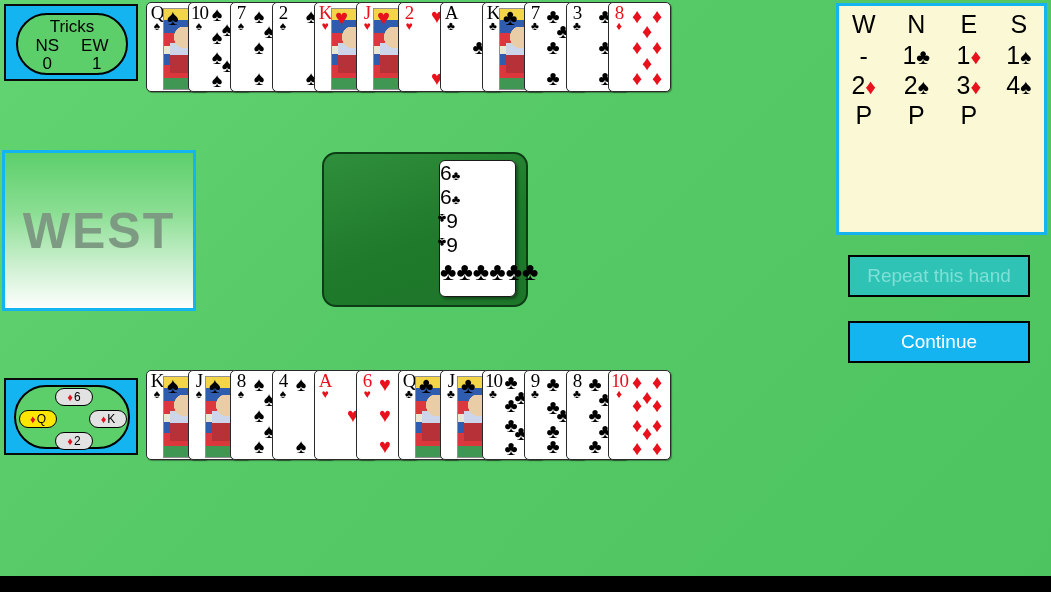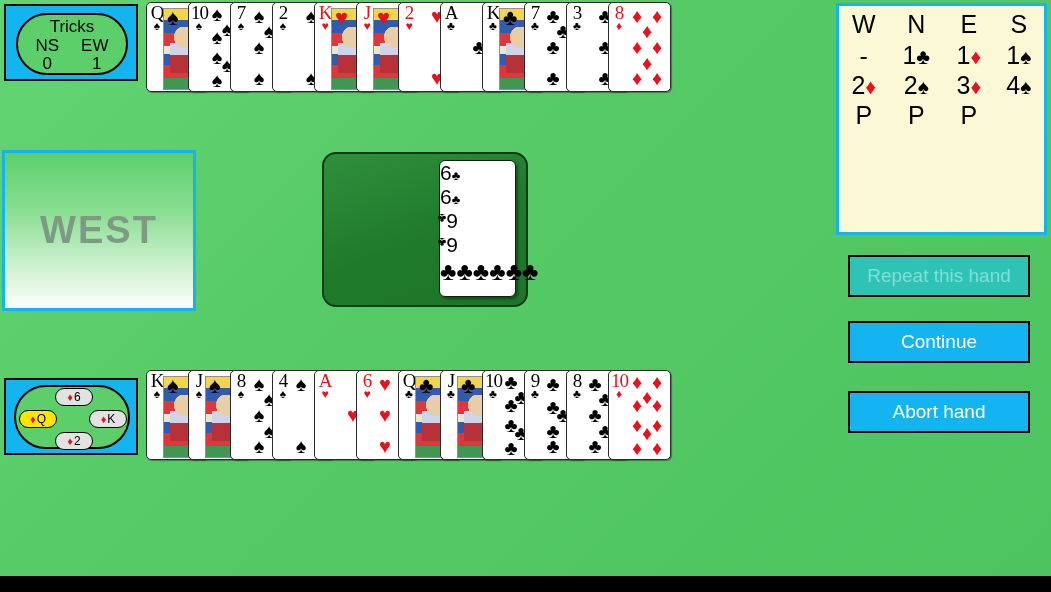--- a/index.html
+++ b/index.html
@@ -139,21 +139,21 @@
   .seat-panel {
     position: absolute;
     border: 3px solid #14b4f0;
     box-sizing: border-box;
     background: linear-gradient(180deg, #5ccf6b 0%, #8ade92 38%, #ccf0cf 72%, #fdfefd 100%);
     display: flex;
     align-items: center;
     justify-content: center;
   }
   .seat-panel .seat-label {
-    font-size: 38px;
+    font-size: 50px;
     font-weight: bold;
     letter-spacing: 2px;
     color: #7d9a82;
   }
 
   
   #trick-area {
     position: absolute;
     left: 322px; top: 152px;
     width: 206px; height: 155px;
@@ -502,23 +502,20 @@
   </div>
 
 
   <div id="controls">
     <div class="ctl-btn" id="btn-continue">
       <span>Continue</span>
     </div>
     <div class="ctl-btn disabled" id="btn-repeat">
       <span>Repeat this hand</span>
     </div>
-    <div class="ctl-btn" id="btn-abort">
-      <span>Abort hand</span>
-    </div>
   </div>
 
   <div id="prev-trick">
     <div id="prev-oval">
       <div class="mini-card" id="mc-n">
           <span class="ms red">♦</span>
           <span>6</span>
         </div>
       <div class="mini-card win" id="mc-w">
           <span class="ms red">♦</span>

